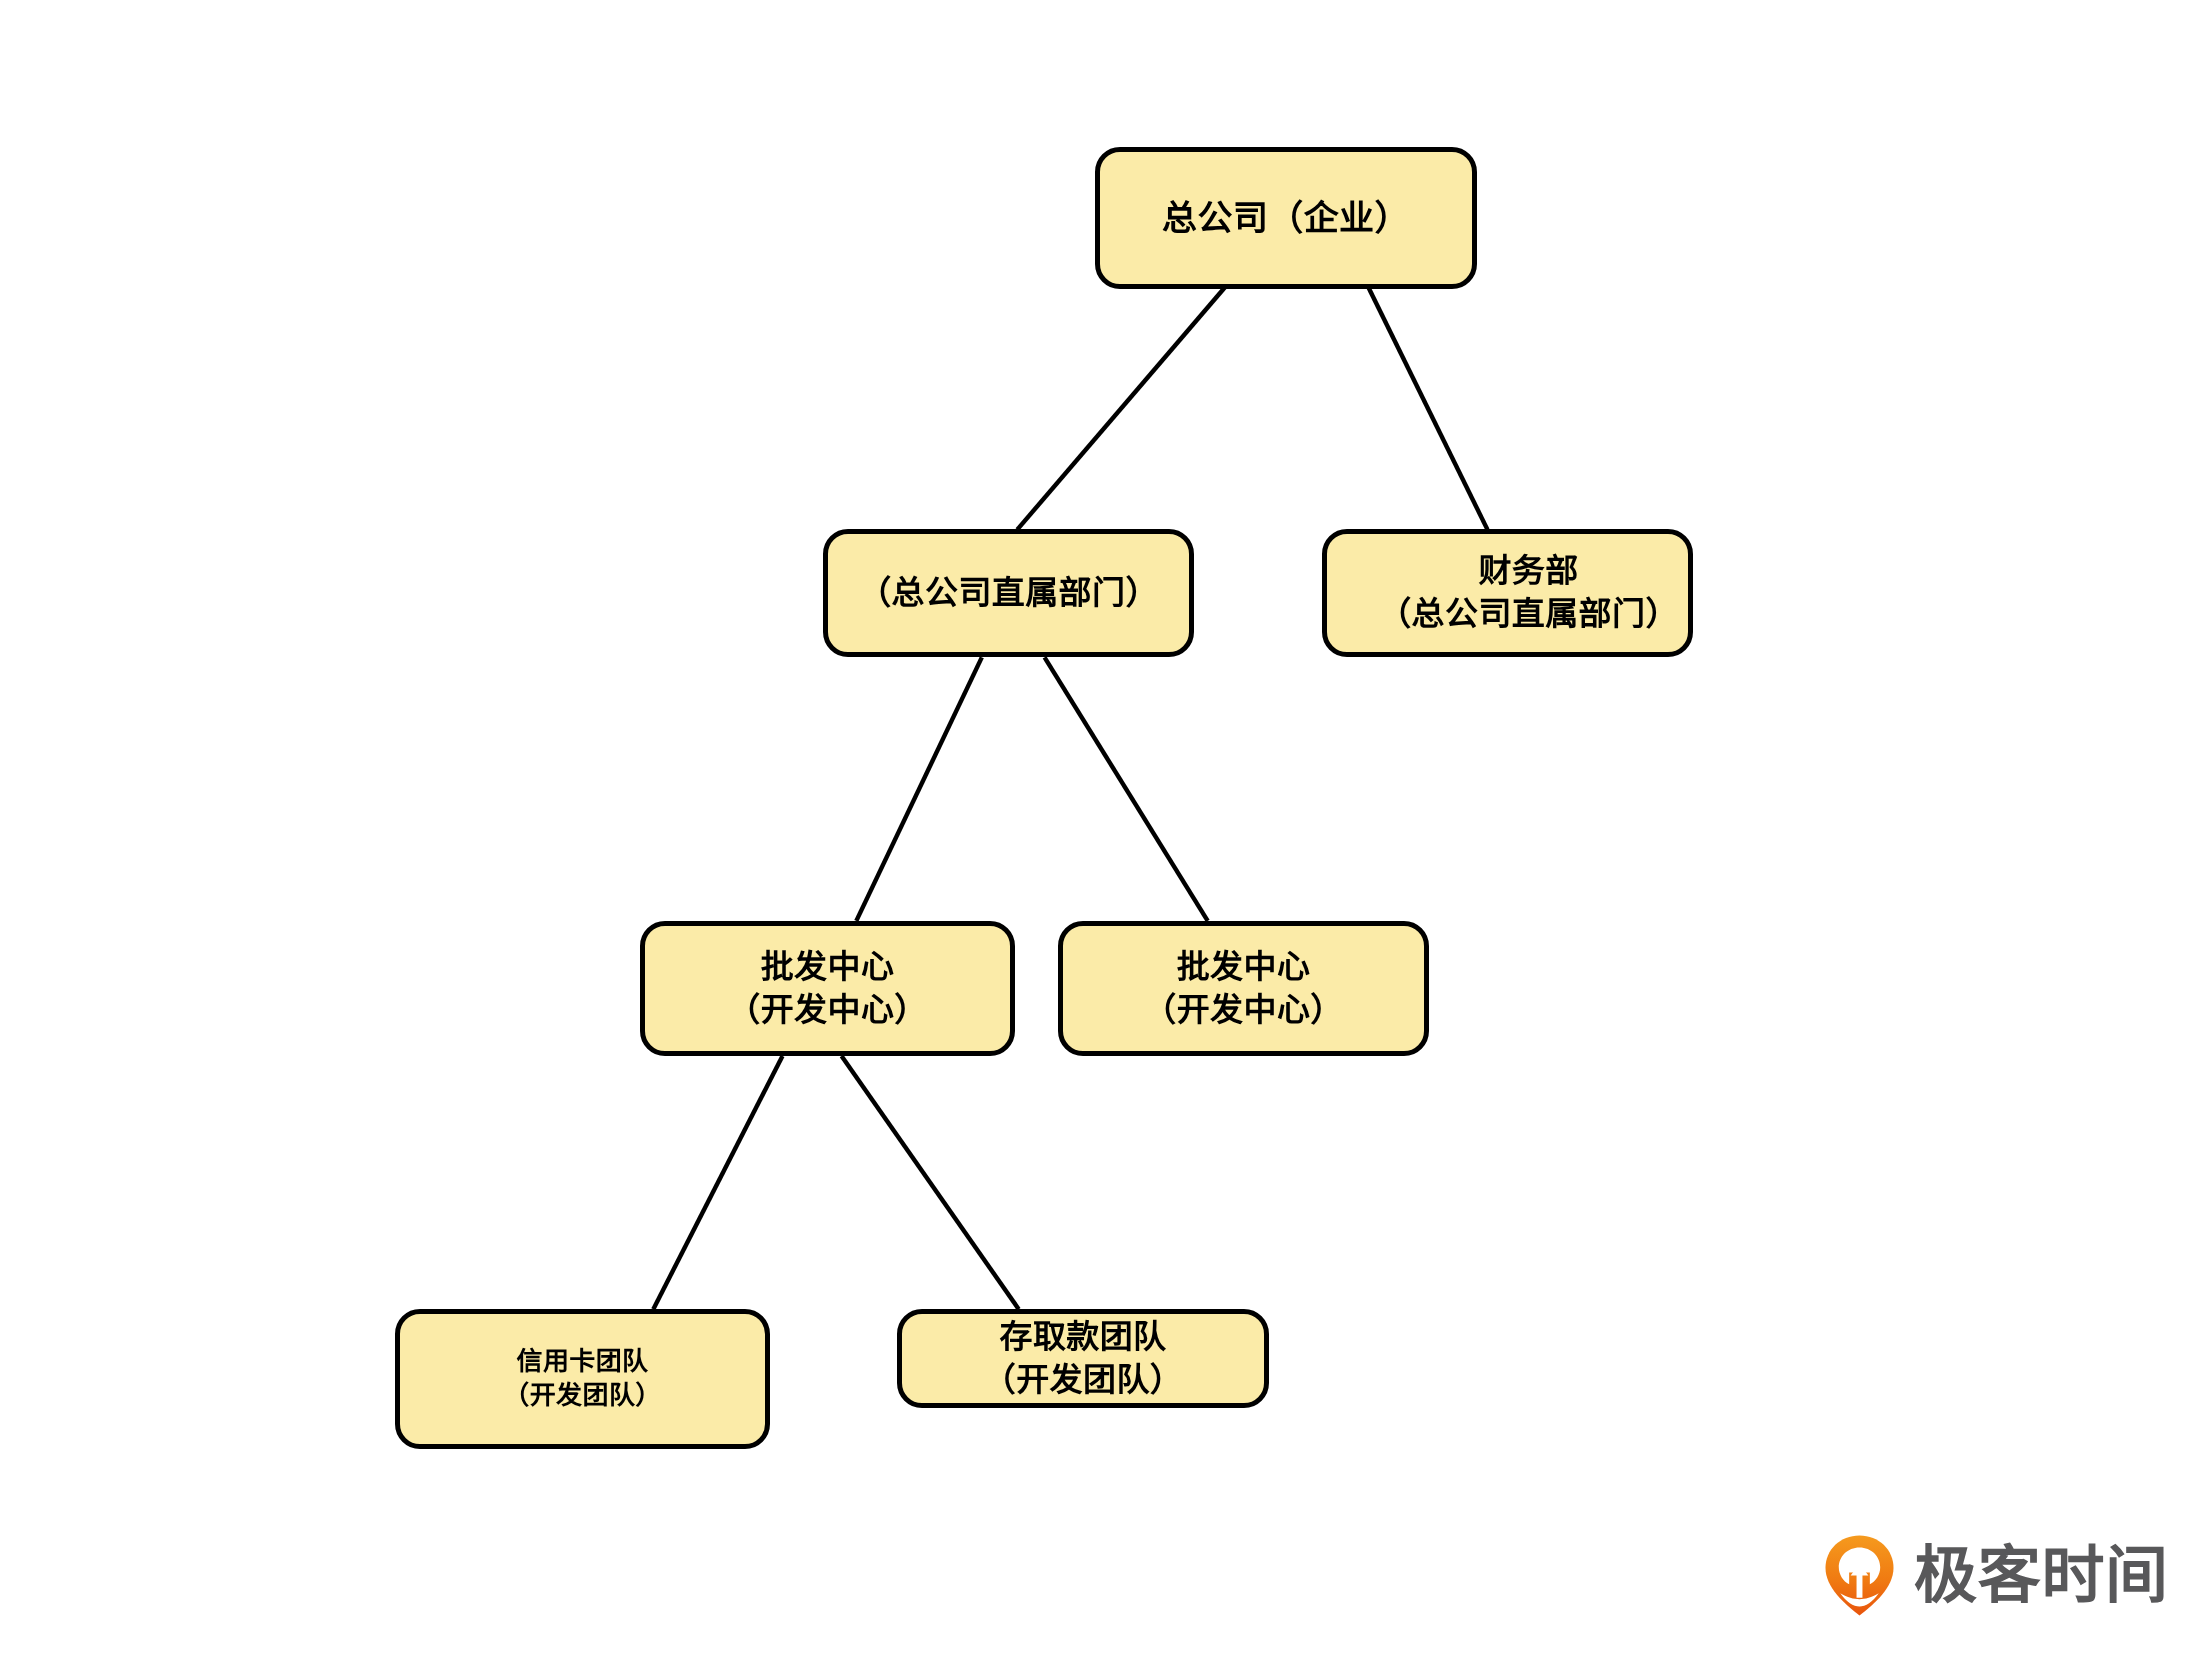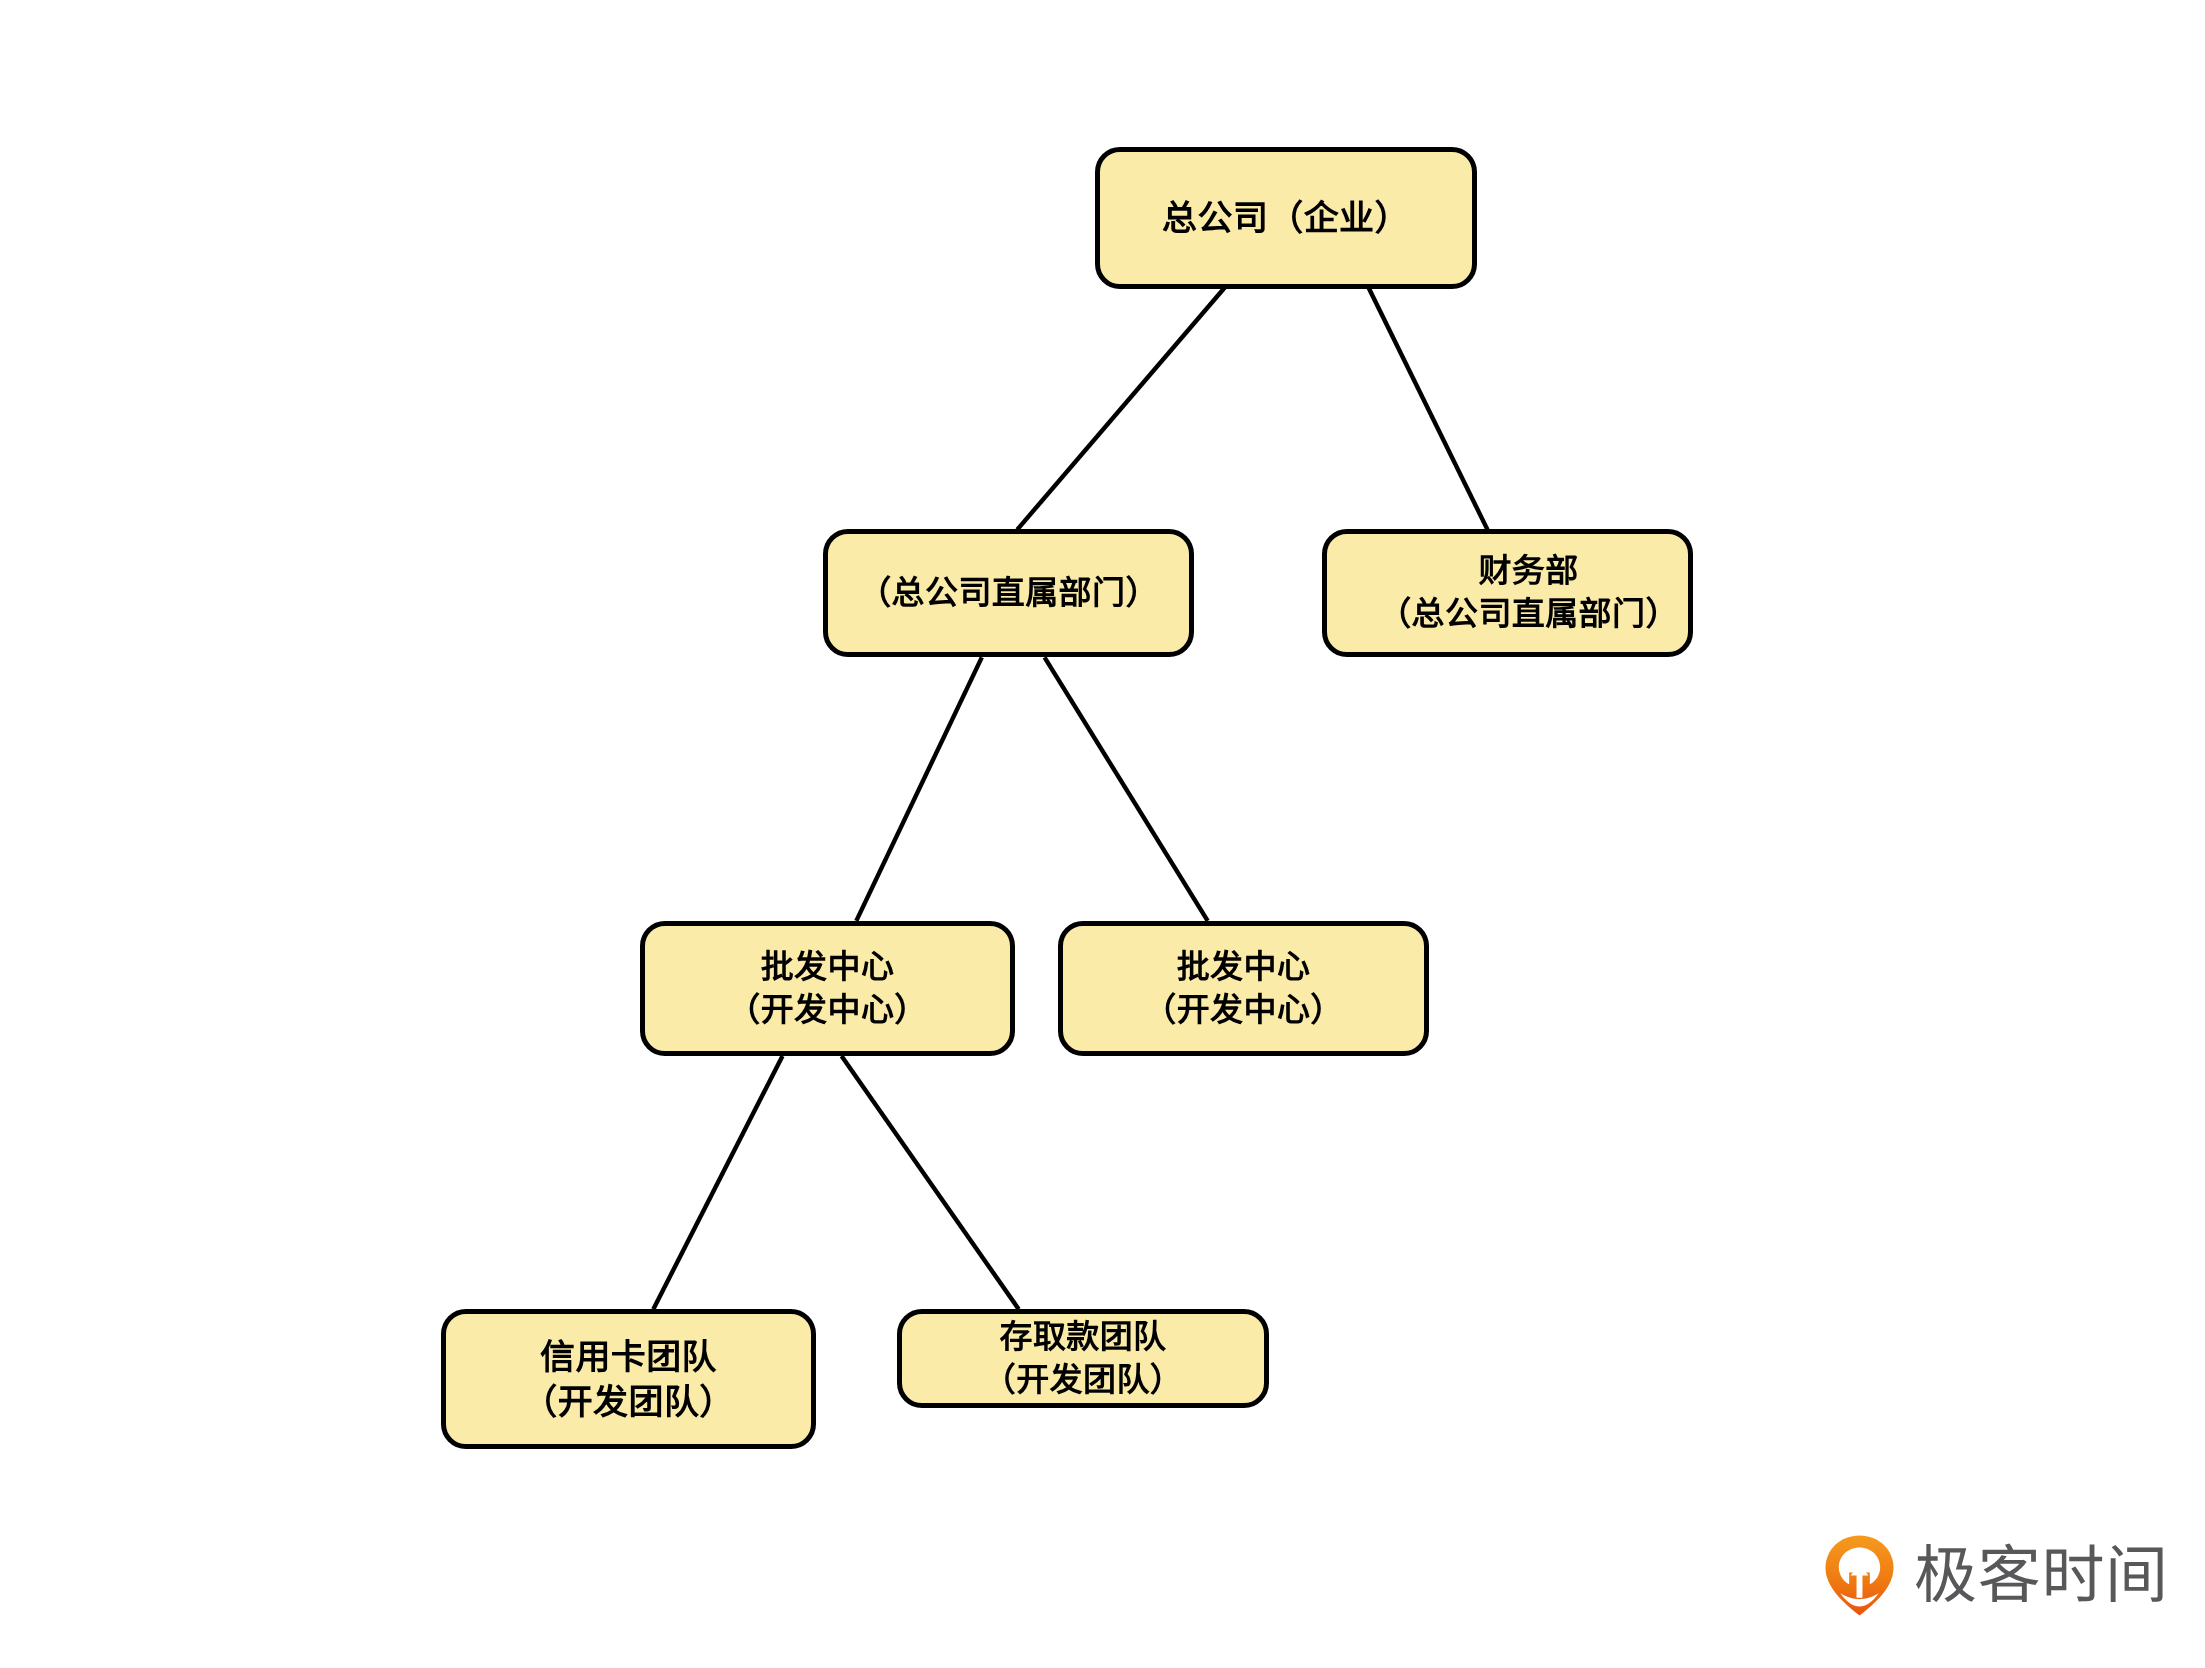--- a/index.html
+++ b/index.html
@@ -49,40 +49,40 @@
     white-space: nowrap;
   }
   .node .line2:empty { display: none; }
 
   
   .n-root      { left: 1095px; top: 129px;  width: 382px; height: 142px; font-size: 35px; margin-top: 18px; }
   .n-it        { left: 823px; top: 529px;  width: 371px; height: 128px; font-size: 33px; }
   .n-finance   { left: 1322px; top: 529px;  width: 371px; height: 128px; font-size: 33px; padding-left: 42px; }
   .n-retail    { left: 640px;  top: 921px; width: 375px; height: 135px; font-size: 33px; }
   .n-wholesale { left: 1058px; top: 921px; width: 371px; height: 135px; font-size: 33px; }
-  .n-credit    { left: 395px;  top: 1309px; width: 375px; height: 140px; font-size: 35px; margin-left: 46px; }
+  .n-credit    { left: 395px;  top: 1309px; width: 375px; height: 140px; font-size: 26px; }
   .n-deposit   { left: 859px; top: 1309px; width: 372px; height: 99px; font-size: 33px; margin-left: 38px; }
 
   
   #watermark {
     position: absolute;
     left: 1824px;
     top: 1534px;
     display: flex;
     align-items: center;
     gap: 19px;
   }
   #watermark .logo-mark {
     width: 71px;
     height: 83px;
     flex: 0 0 auto;
   }
   #watermark .logo-text {
     font-size: 63px;
-    font-weight: normal;
+    font-weight: bold;
     color: #58585A;
     letter-spacing: 0.7px;
     line-height: 1;
     white-space: nowrap;
   }
 </style>
 </head>
 <body>
 
 <div id="canvas">

